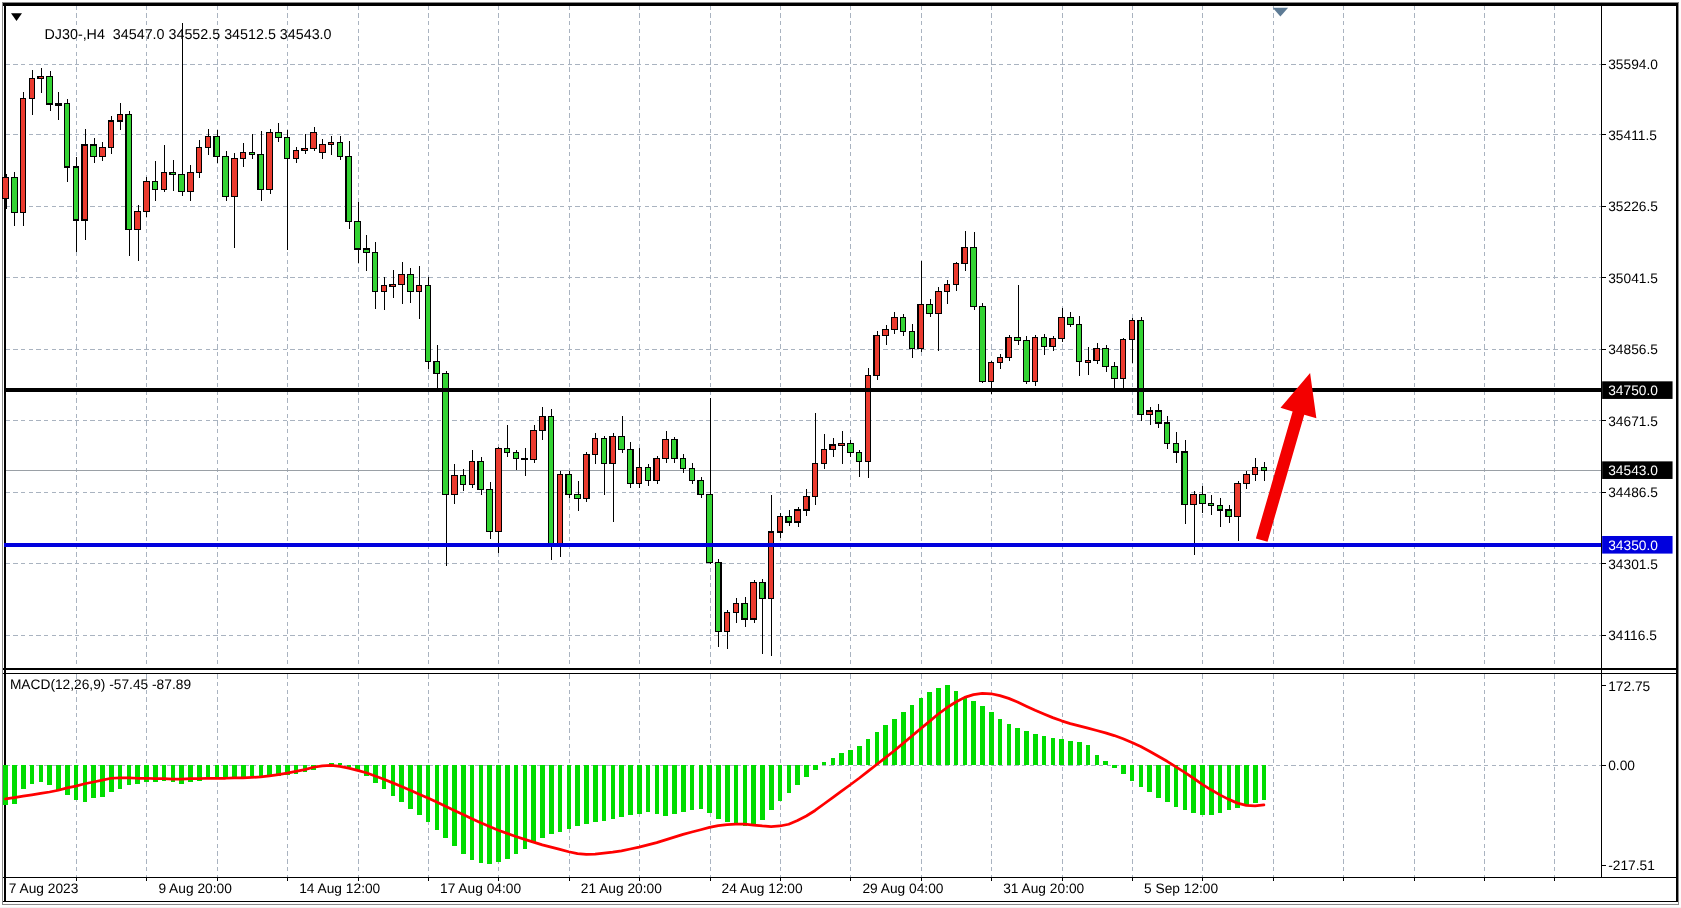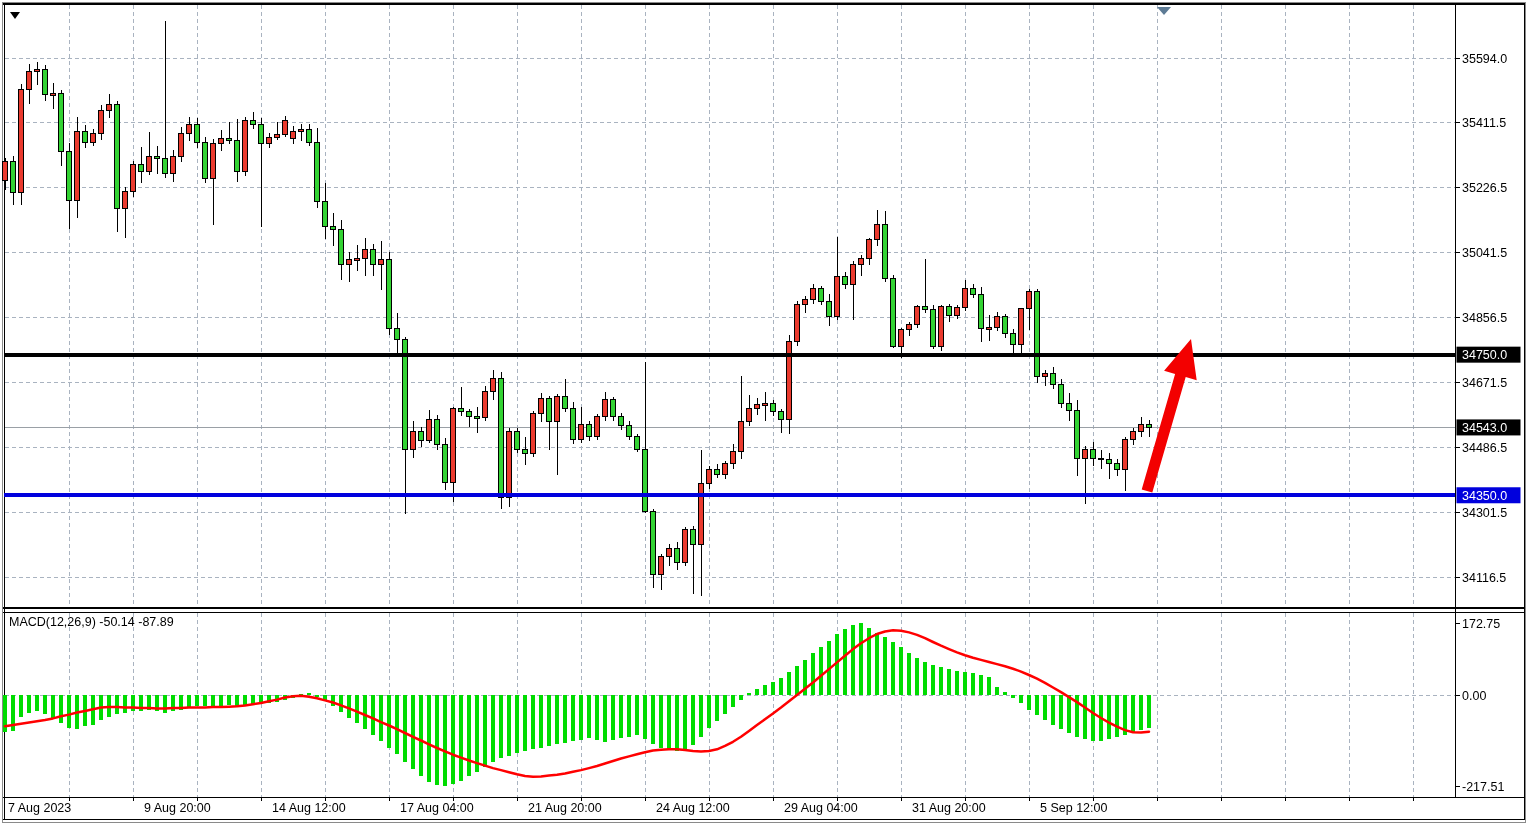--- a/index.html
+++ b/index.html
@@ -575,14 +575,17 @@
       <text x="400" y="812">17 Aug 04:00</text>
       <text x="528" y="812">21 Aug 20:00</text>
       <text x="656" y="812">24 Aug 12:00</text>
       <text x="784" y="812">29 Aug 04:00</text>
       <text x="912" y="812">31 Aug 20:00</text>
       <text x="1040" y="812">5 Sep 12:00</text>
       <polygon points="1152.3,492.5 1185.7,377 1196.7,380.3 1191,339 1164.1,370.7 1175.1,374 1141.7,489.5" fill="#f30000"></polygon>
       <polygon points="1157,7 1171,7 1164,15" fill="#5d7b95"></polygon>
     </svg>
   <span class="tri"></span>
-  <div class="macdlbl">MACD(12,26,9) -50.14 -87.89</div>
+  <div class="hdr">
+    <span>DJ30-,H4  34547.0 34552.5 34512.5 34543.0</span>
+  </div>
+  <div class="macdlbl">MACD(12,26,9) -57.45 -87.89</div>
 </div>
 
 </body></html>

